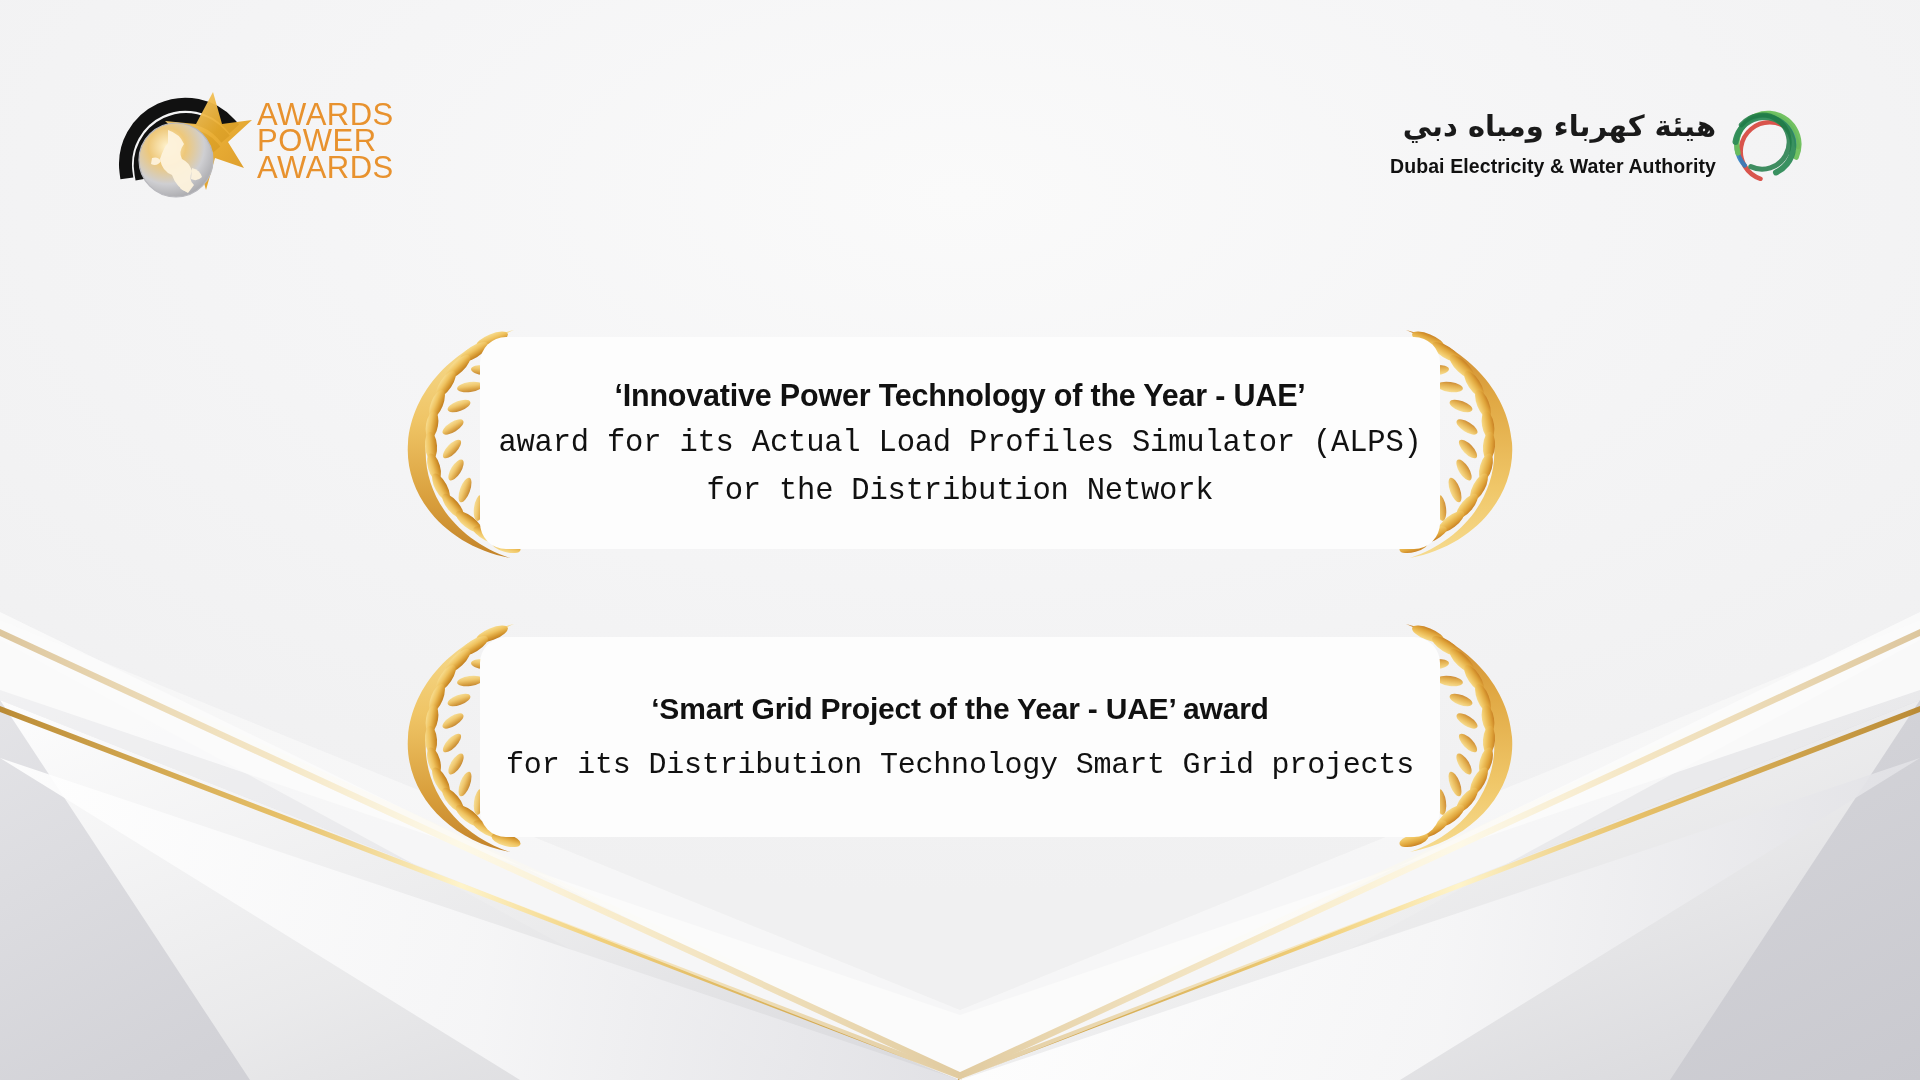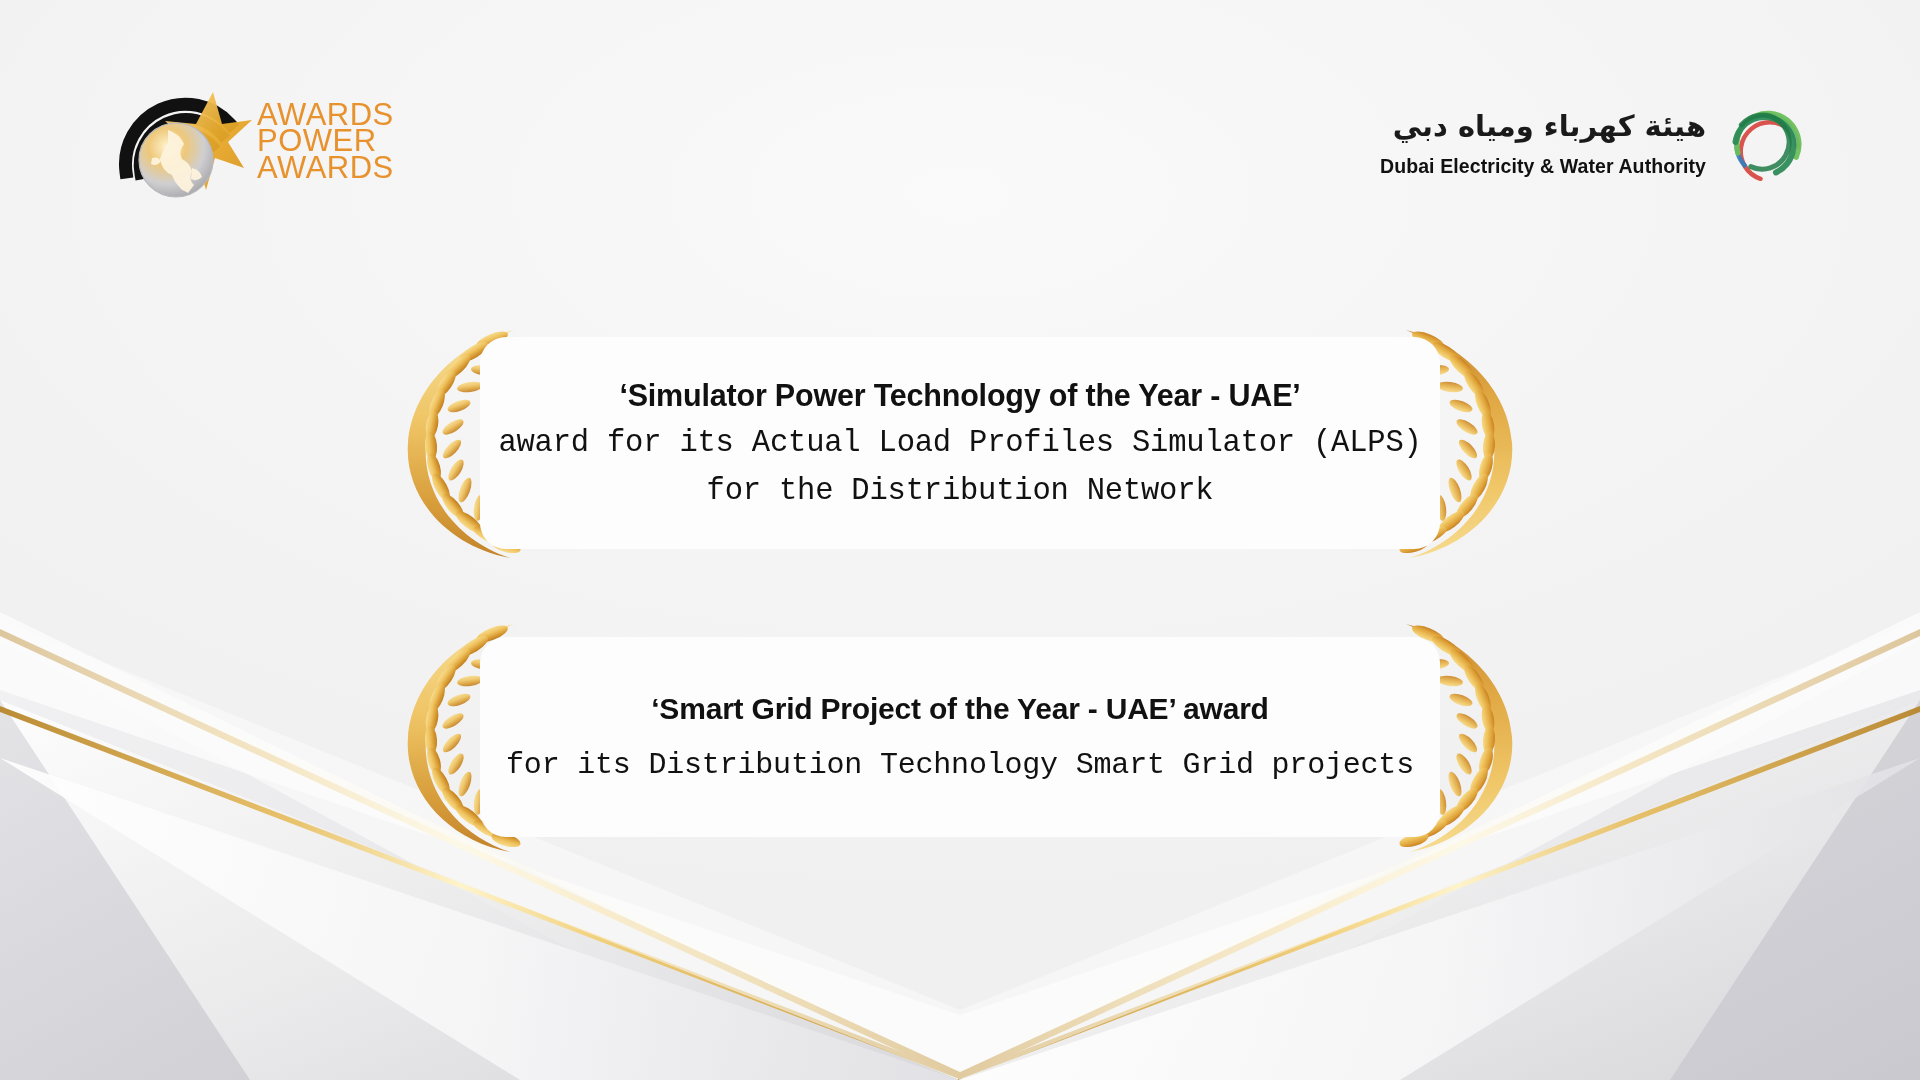--- a/index.html
+++ b/index.html
@@ -36,21 +36,21 @@
     font-family:"Liberation Sans", sans-serif;
     font-size:31px;
     font-weight:400;
     letter-spacing:0.5px;
     color:#E8922E;
     white-space:nowrap;
   }
 
   .logo-dewa {
     position:absolute; right:108px; top:100px;
-    display:flex; align-items:center; gap:18px;
+    display:flex; align-items:center; gap:8px;
   }
   .dewa-text { display:flex; flex-direction:column; align-items:flex-end; line-height:1.06; }
   .dewa-ar {
     font-family:"DejaVu Sans", sans-serif;
     font-size:29px; font-weight:700; color:#1a1a1a;
     direction:rtl; letter-spacing:1px; white-space:nowrap;
   }
   .dewa-en {
     font-family:"Liberation Sans", sans-serif;
     font-size:19.5px; font-weight:700; color:#111;
@@ -249,21 +249,21 @@
             <ellipse cx="66" cy="131" rx="12" ry="5" transform="rotate(-46 66 131)"></ellipse>
             <ellipse cx="70" cy="152" rx="12" ry="5" transform="rotate(-58 70 152)"></ellipse>
             <ellipse cx="79" cy="172" rx="13" ry="5" transform="rotate(-70 79 172)"></ellipse>
             <ellipse cx="93" cy="190" rx="13" ry="5" transform="rotate(-82 93 190)"></ellipse>
             <ellipse cx="111" cy="204" rx="14" ry="5" transform="rotate(-94 111 204)"></ellipse>
           </g>
         </g>
       </svg>
 
       <div class="card">
-        <div class="line bold">‘Simulator Power Technology of the Year - UAE’</div>
+        <div class="line bold">‘Innovative Power Technology of the Year - UAE’</div>
         <div class="line light">award for its Actual Load Profiles Simulator (ALPS)</div>
         <div class="line light">for the Distribution Network</div>
       </div>
 
       <svg class="laurel right" viewBox="0 0 140 250">
         <defs>
           <linearGradient id="lgR1" x1="0" y1="0" x2="0" y2="1">
             <stop offset="0%" stop-color="#c98124"></stop>
             <stop offset="30%" stop-color="#dfa43a"></stop>
             <stop offset="70%" stop-color="#f0c562"></stop>

